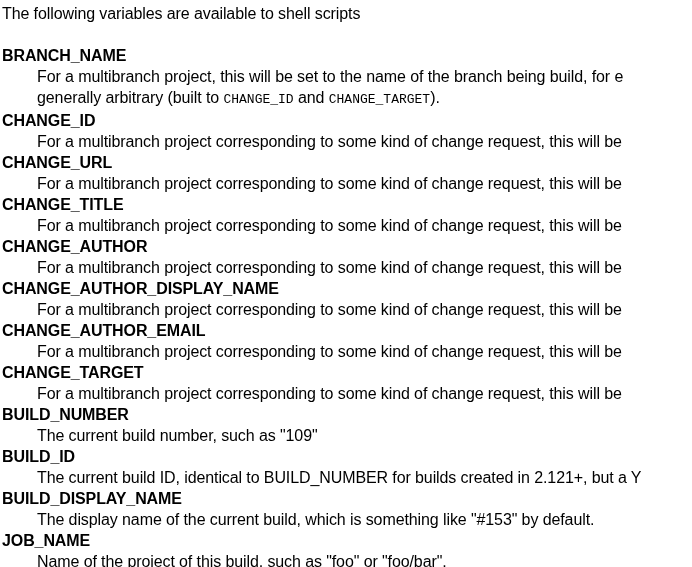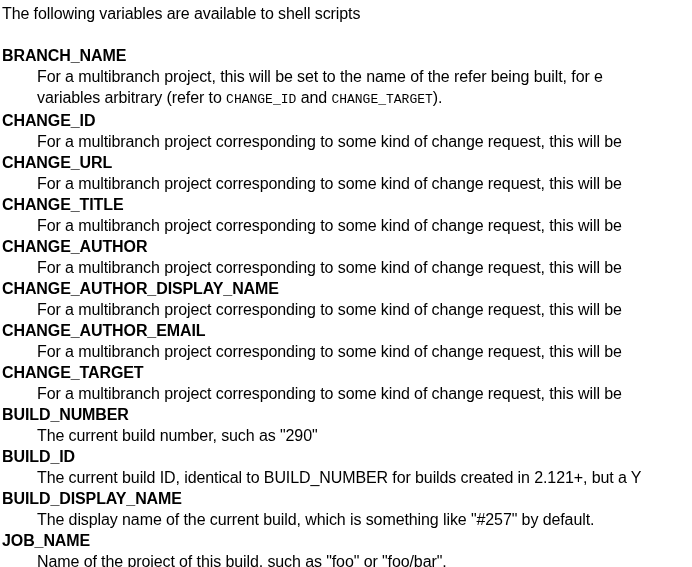--- a/index.html
+++ b/index.html
@@ -48,38 +48,38 @@
     letter-spacing: 0;
   }
 </style>
 </head>
 <body>
 
 <div class="page">
   <p class="intro">The following variables are available to shell scripts</p>
   <dl class="var-list" id="var-list">
       <dt>BRANCH_NAME</dt>
-      <dd><span>For a multibranch project, this will be set to the name of the refer being built, for e</span></dd>
-      <dd><span>variables arbitrary (refer to </span><span class="code">CHANGE_ID</span><span> and </span><span class="code">CHANGE_TARGET</span><span>).</span></dd>
+      <dd><span>For a multibranch project, this will be set to the name of the branch being build, for e</span></dd>
+      <dd><span>generally arbitrary (built to </span><span class="code">CHANGE_ID</span><span> and </span><span class="code">CHANGE_TARGET</span><span>).</span></dd>
       <dt>CHANGE_ID</dt>
       <dd><span>For a multibranch project corresponding to some kind of change request, this will be</span></dd>
       <dt>CHANGE_URL</dt>
       <dd><span>For a multibranch project corresponding to some kind of change request, this will be</span></dd>
       <dt>CHANGE_TITLE</dt>
       <dd><span>For a multibranch project corresponding to some kind of change request, this will be</span></dd>
       <dt>CHANGE_AUTHOR</dt>
       <dd><span>For a multibranch project corresponding to some kind of change request, this will be</span></dd>
       <dt>CHANGE_AUTHOR_DISPLAY_NAME</dt>
       <dd><span>For a multibranch project corresponding to some kind of change request, this will be</span></dd>
       <dt>CHANGE_AUTHOR_EMAIL</dt>
       <dd><span>For a multibranch project corresponding to some kind of change request, this will be</span></dd>
       <dt>CHANGE_TARGET</dt>
       <dd><span>For a multibranch project corresponding to some kind of change request, this will be</span></dd>
       <dt>BUILD_NUMBER</dt>
-      <dd><span>The current build number, such as "290"</span></dd>
+      <dd><span>The current build number, such as "109"</span></dd>
       <dt>BUILD_ID</dt>
       <dd><span>The current build ID, identical to BUILD_NUMBER for builds created in 2.121+, but a Y</span></dd>
       <dt>BUILD_DISPLAY_NAME</dt>
-      <dd><span>The display name of the current build, which is something like "#257" by default.</span></dd>
+      <dd><span>The display name of the current build, which is something like "#153" by default.</span></dd>
       <dt>JOB_NAME</dt>
       <dd><span>Name of the project of this build, such as "foo" or "foo/bar".</span></dd>
     </dl>
 </div>
 
 </body></html>

